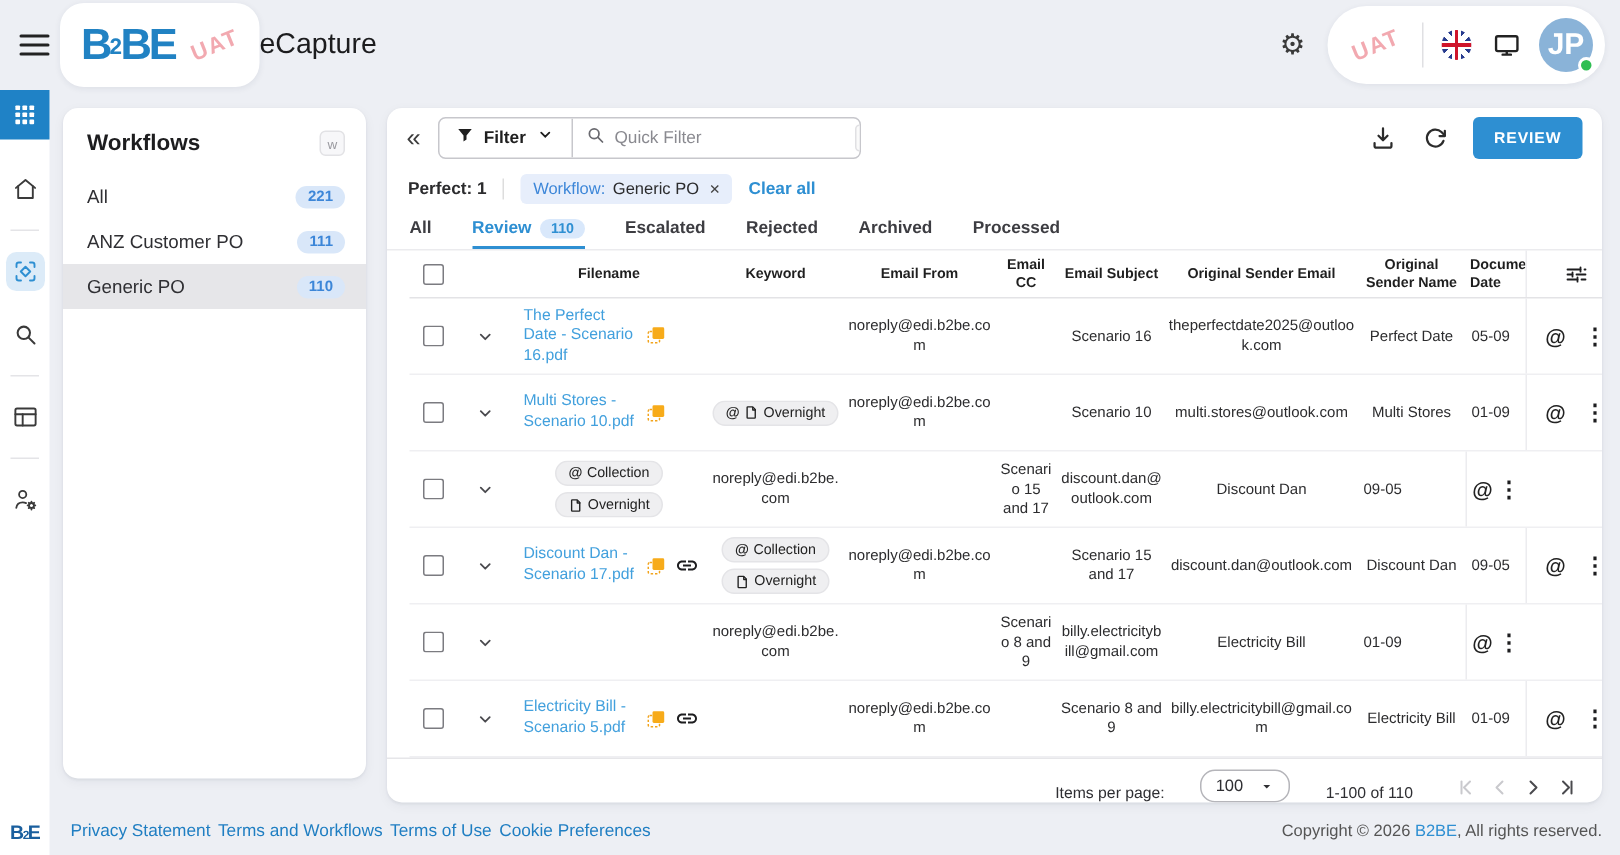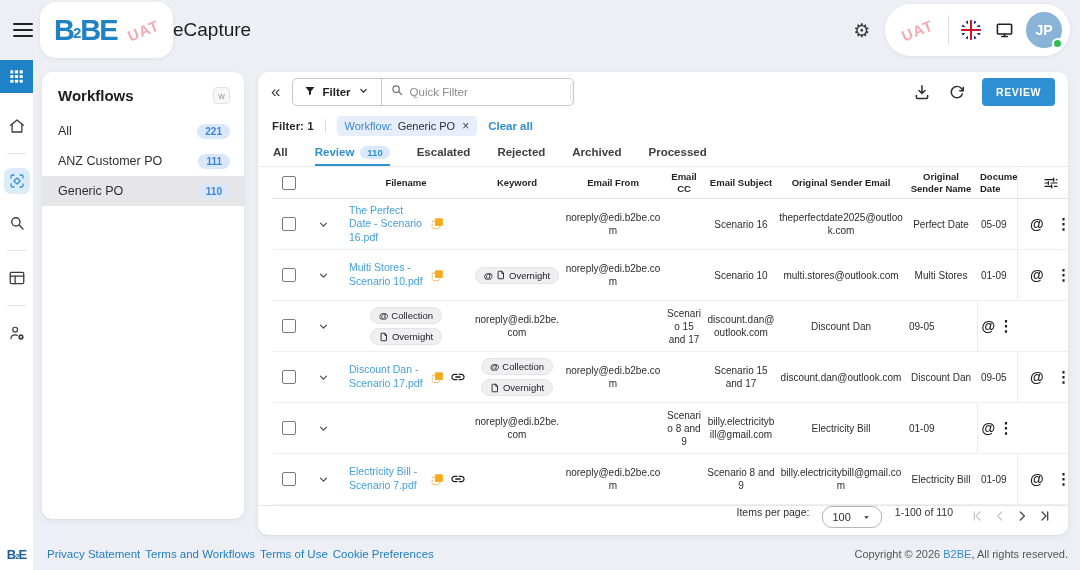--- a/index.html
+++ b/index.html
@@ -27,21 +27,21 @@
     background:
       linear-gradient(0deg, transparent 44%, #cf142b 44% 56%, transparent 56%),
       linear-gradient(90deg, transparent 44%, #cf142b 44% 56%, transparent 56%),
       linear-gradient(0deg, transparent 36%, #fff 36% 64%, transparent 64%),
       linear-gradient(90deg, transparent 36%, #fff 36% 64%, transparent 64%),
       linear-gradient(45deg, transparent 44%, #fff 44% 56%, transparent 56%),
       linear-gradient(-45deg, transparent 44%, #fff 44% 56%, transparent 56%),
       #283c8e; }
   .monitor-btn { color:#222; margin-right:12px; cursor:pointer; display:flex; }
   .avatar { position:relative; width:36px; height:36px; border-radius:50%; background:#8ab3d8; color:#fff;
-            font-size:14px; font-weight:bold; display:flex; align-items:center; justify-content:center; cursor:pointer; }
+            font-size:20px; font-weight:bold; display:flex; align-items:center; justify-content:center; cursor:pointer; }
   .avatar .dot { position:absolute; right:-1px; bottom:-1px; width:11px; height:11px; border-radius:50%;
                  background:#2fbe52; border:2px solid #fff; }
 
   
   .rail { position:absolute; left:0; top:60px; bottom:0; width:33px; background:#fff; display:flex;
           flex-direction:column; align-items:center; }
   .rail-item { width:26px; height:26px; display:flex; align-items:center; justify-content:center;
                color:#3a3a3a; cursor:pointer; margin:8px 0; border-radius:7px; }
   .rail-item.primary { width:33px; height:33px; border-radius:0; background:#1f82c6; color:#fff; margin:0 0 12px 0; }
   .rail-item.active { background:#dcebf8; color:#2e8fd2; }
@@ -116,22 +116,22 @@
   .kcell { display:flex; flex-direction:column; gap:4px; align-items:center; justify-content:center; }
   .chip { display:inline-flex; align-items:center; gap:3px; background:#efeff1; border:1px solid #e4e4e7;
           border-radius:10px; padding:2px 8px; font-size:9.5px; color:#222; white-space:nowrap; }
   .chip-at { font-size:9.5px; font-weight:bold; }
   .ddate { padding-left:4px; white-space:nowrap; }
   .actions { border-left:1px solid #ececef; height:100%; display:flex; align-items:center; justify-content:space-evenly; }
   .at-btn { font-size:14px; font-weight:bold; cursor:pointer; }
   .kebab { font-size:15px; font-weight:bold; cursor:pointer; color:#1d1d1f; }
   .hsliders { display:flex; justify-content:center; cursor:pointer; }
 
-  .pagination { flex:1; border-top:1px solid #e6e6e9; display:flex; align-items:flex-start; justify-content:flex-end;
-                gap:13px; padding:0 14px; font-size:10.5px; color:#2f2f33; }
+  .pagination { flex:1; border-top:1px solid #e6e6e9; display:flex; align-items:flex-end; justify-content:flex-end;
+                gap:24px; padding:0 14px; font-size:10.5px; color:#2f2f33; }
   .psel { display:flex; align-items:center; gap:10px; border:1px solid #b5b5ba; border-radius:10px;
           padding:4px 9px; cursor:pointer; font-size:11px; }
   .pnav { display:flex; align-items:center; gap:2px; margin-left:2px; }
   .pbtn { display:flex; padding:2px; cursor:pointer; color:#4a4a4e; }
   .pbtn.disabled { color:#c9c9cd; cursor:default; }
 
   
   .footer { position:absolute; left:0; right:0; bottom:0; height:32px; display:flex; align-items:center; }
   .mini-logo { width:33px; text-align:center; color:#1a5f9e; font-weight:bold; font-size:13px; letter-spacing:-1px; }
   .mini-logo .two { font-size:8px; }
@@ -303,21 +303,21 @@
             <polyline points="21.5 4.5 21.5 9.5 16.5 9.5"></polyline>
             <path d="M20.2 14a8 8 0 1 1-1.9-8.3L21.5 9"></path>
           </svg>
       </span>
       <button class="review-btn">REVIEW</button>
     </div>
   </div>
 
   <div class="filter-row">
     <span class="fsum">
-      <span>Filter:</span> <span>1</span>
+      <span>Perfect:</span> <span>1</span>
     </span>
     <span class="fdiv"></span>
     <span class="fchip">
       <span class="k">Workflow:</span>
       <span class="v">Generic PO</span>
       <span class="x">×</span>
     </span>
     <a class="clear-all">Clear all</a>
   </div>
 
@@ -543,21 +543,21 @@
       <div class="tgrid trow">
         <div class="cell ccheck">
           <span class="cb"></span>
         </div>
         <div class="cell cexp">
           <svg viewBox="0 0 24 24" width="13" height="13" fill="none" stroke="currentColor" stroke-width="2.2" stroke-linecap="round" stroke-linejoin="round">
             <path d="M6.5 9.5 12 15l5.5-5.5"></path>
           </svg>
         </div>
         <div class="cell fname">
-          <a class="flink">Electricity Bill - Scenario 7.pdf</a>
+          <a class="flink">Electricity Bill - Scenario 5.pdf</a>
           <span class="ficon">
             <svg viewBox="0 0 24 24" width="15" height="15">
               <rect x="3.5" y="8" width="12" height="12" rx="1.5" fill="none" stroke="#f2a41c" stroke-width="1.6" stroke-dasharray="2.6 2"></rect>
               <rect x="8" y="3.5" width="12.5" height="12.5" rx="1.5" fill="#f7ab1a"></rect>
             </svg>
           </span>
           <span class="ficon">
             <svg viewBox="0 0 24 24" width="16" height="16" fill="#1d1d1f">
               <path d="M3.9 12c0-1.7 1.4-3.1 3.1-3.1h4V7H7c-2.8 0-5 2.2-5 5s2.2 5 5 5h4v-1.9H7c-1.7 0-3.1-1.4-3.1-3.1zM8 13h8v-2H8v2zm9-6h-4v1.9h4c1.7 0 3.1 1.4 3.1 3.1s-1.4 3.1-3.1 3.1h-4V17h4c2.8 0 5-2.2 5-5s-2.2-5-5-5z"></path>
             </svg>

